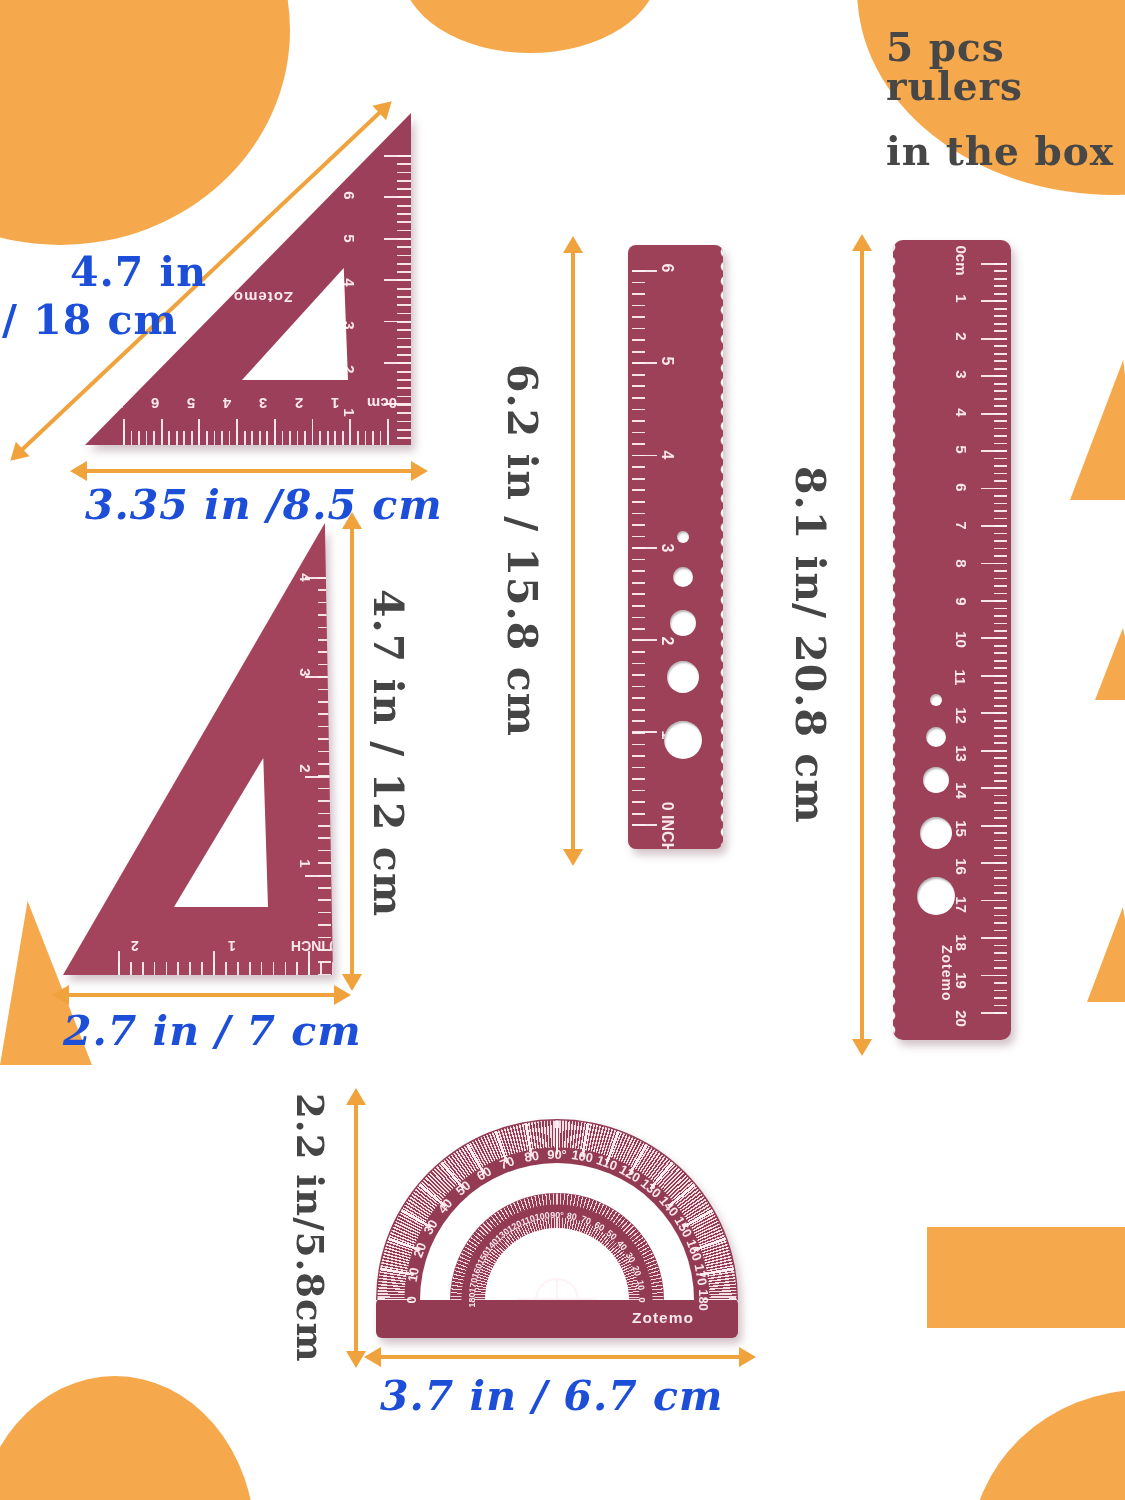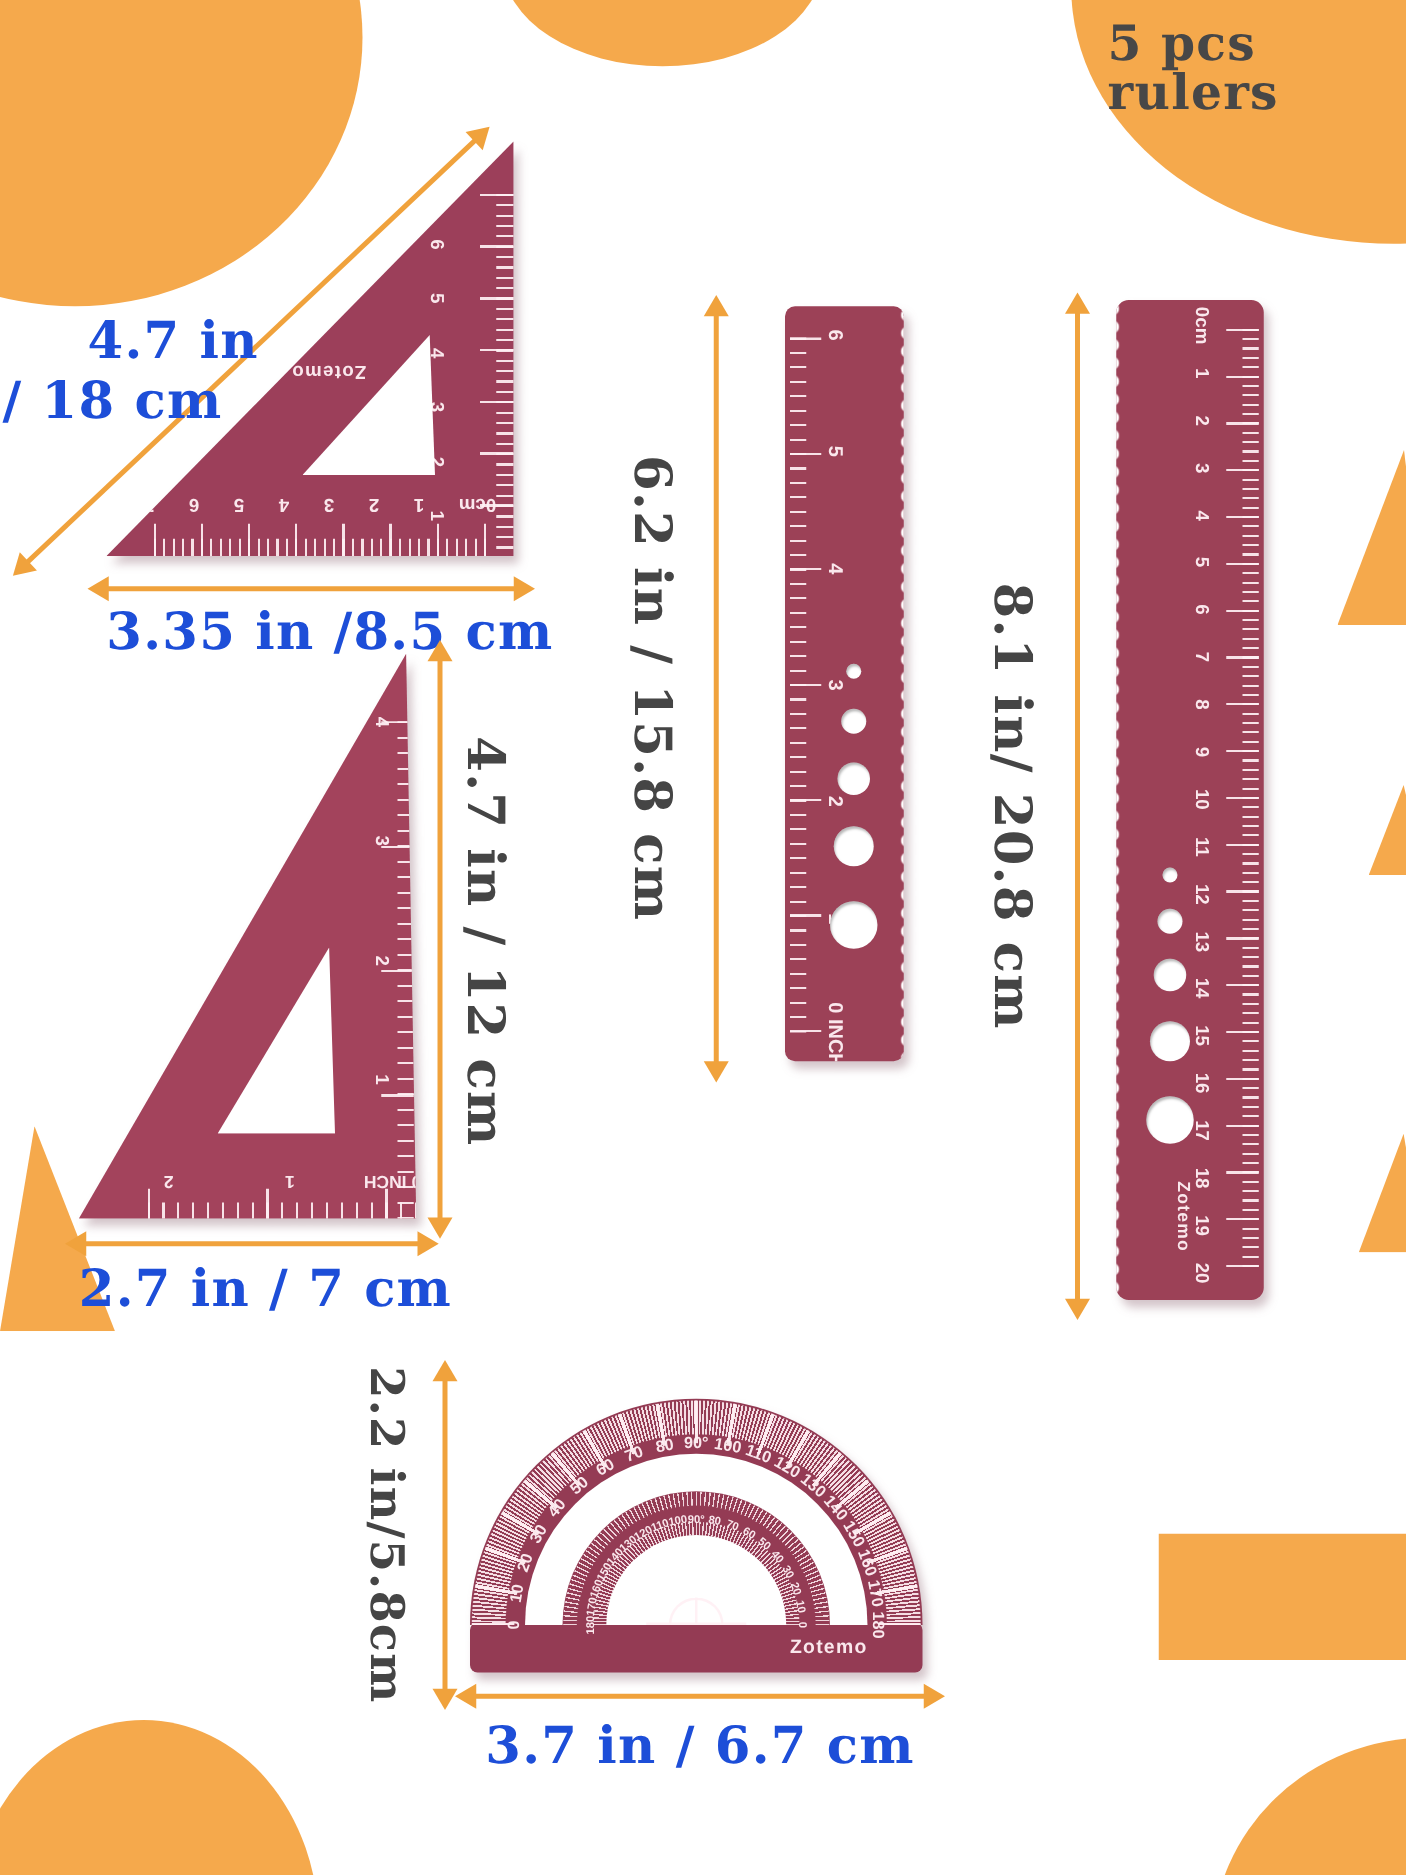--- a/index.html
+++ b/index.html
@@ -7,27 +7,27 @@
           font-family:"DejaVu Serif",serif;color:#4a4a4a;}
 
   
   .blob{position:absolute;background:#F5A94C;border-radius:50%;}
   .otri{position:absolute;background:#F5A94C;}
   .orect{position:absolute;background:#F5A94C;}
 
   
   .title{position:absolute;left:5px;top:28px;width:300px;text-align:center;
          font-size:72px;line-height:86px;color:#4e4e4e;letter-spacing:2px;}
-  .badge{position:absolute;left:886px;top:16px;font-size:39px;font-weight:bold;
+  .badge{position:absolute;left:886px;top:28px;font-size:39px;font-weight:bold;
          color:#474747;line-height:1.0;letter-spacing:1px;}
   .badge div{margin-bottom:26px;}
 
   
   .dim{position:absolute;font-size:41px;font-weight:bold;color:#1d4ed8;letter-spacing:1px;white-space:nowrap;}
-  .dim.center{text-align:center;}
+  .dim.center{font-style:italic;}
   .vdim{position:absolute;display:flex;align-items:center;justify-content:center;
         writing-mode:vertical-rl;font-size:41px;font-weight:bold;color:#454545;letter-spacing:1px;white-space:nowrap;}
 
   
   .harrow{position:absolute;height:4px;background:#F0A23C;}
   .harrow::before{content:'';position:absolute;left:-16px;top:-8px;width:0;height:0;
     border-top:10px solid transparent;border-bottom:10px solid transparent;border-right:17px solid #F0A23C;}
   .harrow::after{content:'';position:absolute;right:-16px;top:-8px;width:0;height:0;
     border-top:10px solid transparent;border-bottom:10px solid transparent;border-left:17px solid #F0A23C;}
   .varrow{position:absolute;width:4px;background:#F0A23C;}
@@ -161,20 +161,21 @@
   <div class="otri" style="left:1070px;top:360px;width:70px;height:140px;clip-path:polygon(76% 0,0 100%,100% 100%);"></div>
   <div class="otri" style="left:1095px;top:628px;width:45px;height:72px;clip-path:polygon(62% 0,0 100%,100% 100%);"></div>
   <div class="otri" style="left:1087px;top:907px;width:52px;height:95px;clip-path:polygon(69% 0,0 100%,100% 100%);"></div>
   <div class="otri" style="left:0px;top:901px;width:92px;height:164px;clip-path:polygon(30% 0,0 100%,100% 100%);"></div>
   <div class="blob" style="left:-25px;top:1376px;width:280px;height:330px;"></div>
   <div class="orect" style="left:927px;top:1227px;width:210px;height:101px;"></div>
   <div class="blob" style="left:970px;top:1390px;width:345px;height:330px;"></div>
 
   <div class="badge">
     <div>5 pcs rulers</div>
+    <div>in the box</div>
   </div>
 
   <div class="ruler t1">
     <div class="t1-body">
       <div class="t1-ticks-mm-v"></div>
       <div class="t1-ticks-cm-v"></div>
       <div class="t1-ticks-mm-h"></div>
       <div class="t1-ticks-cm-h"></div>
       <div class="t1-side-nums mark">
           <span>7</span>

